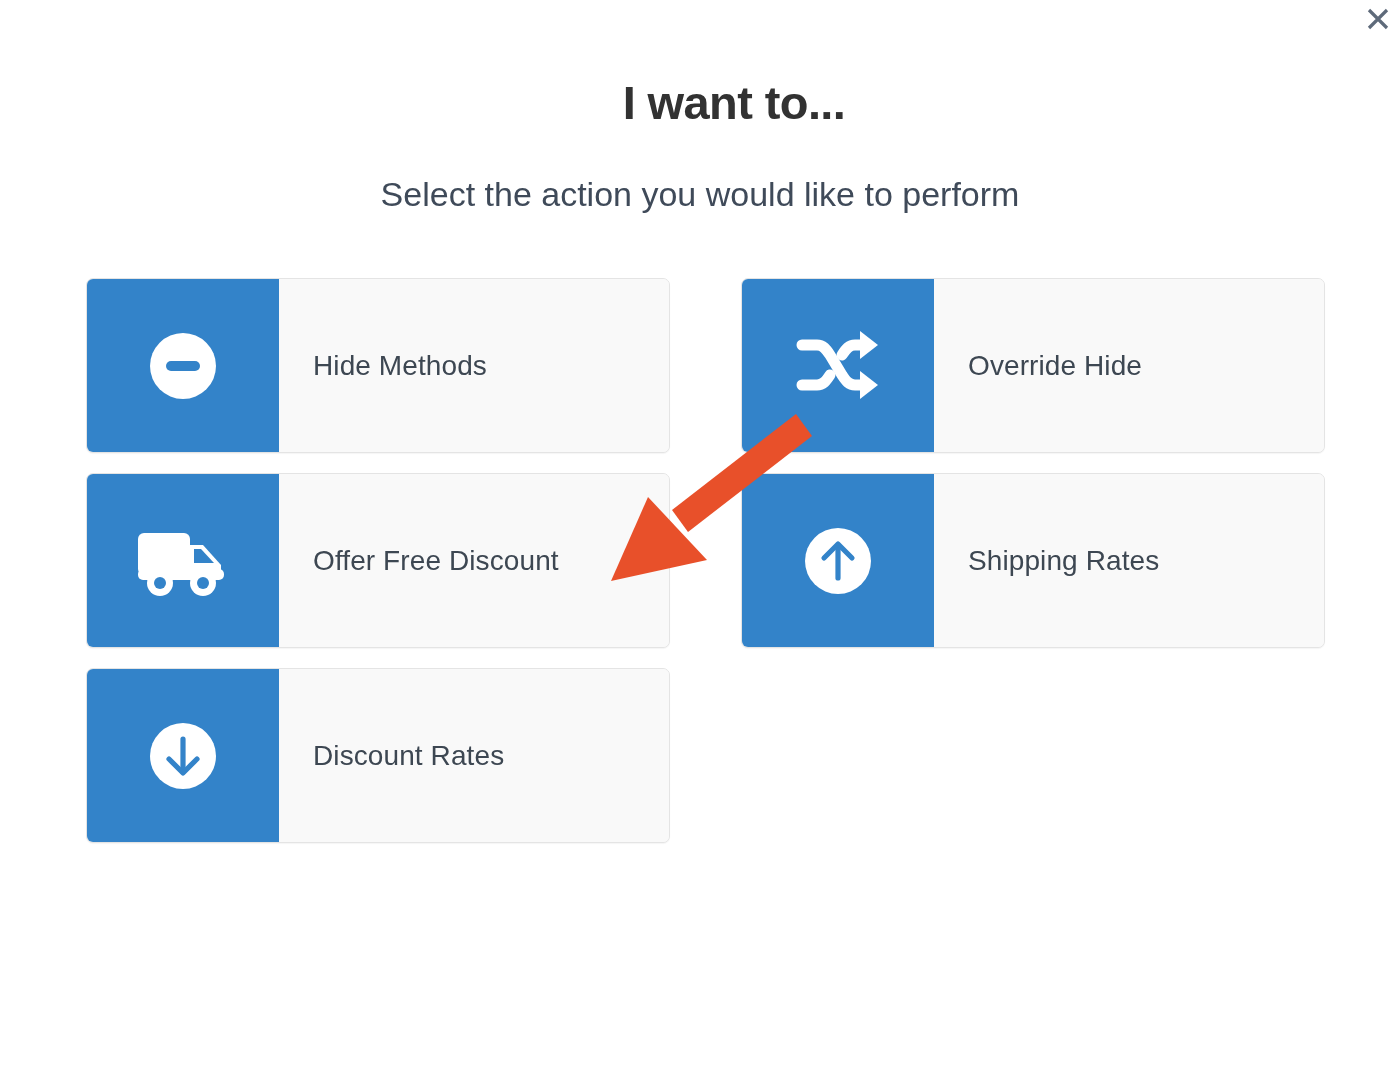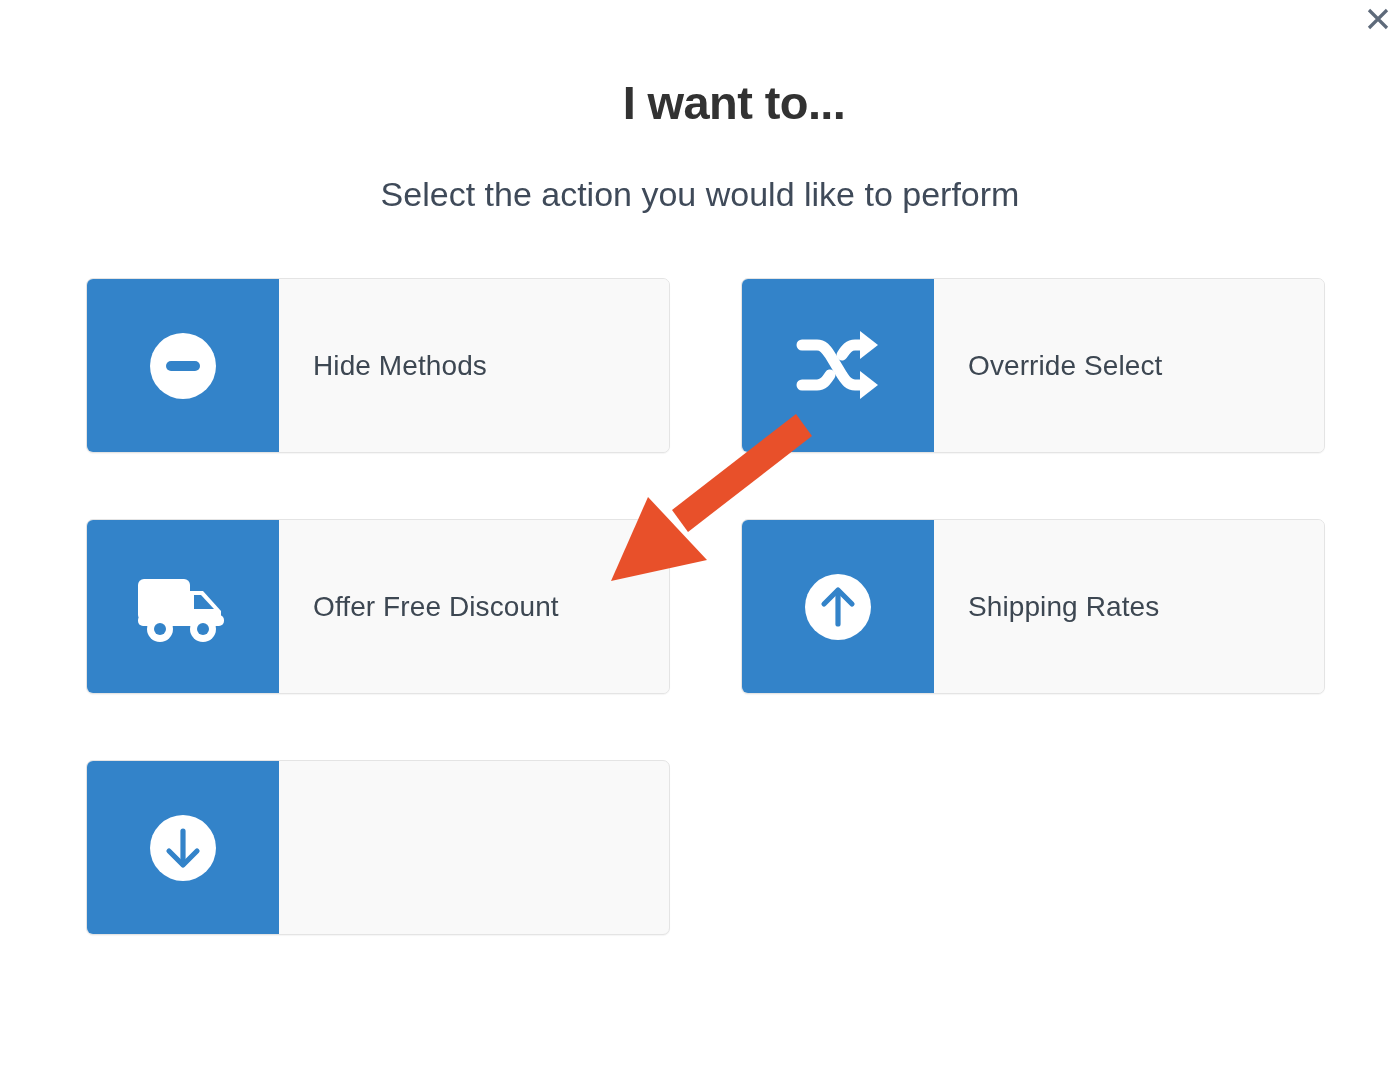--- a/index.html
+++ b/index.html
@@ -60,21 +60,21 @@
   }
 
   
   #action-grid {
     position: absolute;
     top: 278px;
     left: 86px;
     width: 1240px;
     display: flex;
     flex-wrap: wrap;
-    gap: 66px 71px;
+    gap: 20px 71px;
   }
   .action-card {
     width: 584px;
     height: 175px;
     display: flex;
     align-items: stretch;
     background: #f9f9f9;
     border: 1px solid #e4e4e4;
     border-radius: 7px;
     box-sizing: border-box;
@@ -147,21 +147,21 @@
           <g fill="none" stroke="#ffffff" stroke-width="11" stroke-linecap="round" stroke-linejoin="round">
             <path d="M6 17 H21 C27 17 30 21 34 27 L46 47 C50 53 53 57 59 57 H70"></path>
             <path d="M6 57 H21 C27 57 30 53 34 47"></path>
             <path d="M46 27 C50 21 53 17 59 17 H70"></path>
           </g>
           <path d="M64 3 L82 17 L64 31 Z" fill="#ffffff"></path>
           <path d="M64 43 L82 57 L64 71 Z" fill="#ffffff"></path>
         </svg>
       </span>
     </div>
-    <div class="card-label">Override Select</div>
+    <div class="card-label">Override Hide</div>
   </div>
 
   <div class="action-card">
     <div class="card-icon-panel">
       <span>
         <svg width="96" height="80" viewBox="0 0 96 80">
           <rect x="3" y="12" width="52" height="42" rx="6" fill="#ffffff"></rect>
           <path d="M55 24 H68 L86 44 V50 C86 53 84 55 81 55 H55 Z" fill="#ffffff"></path>
           <path d="M59 28 H66 L79 42 H59 Z" fill="#3383c9"></path>
           <rect x="3" y="48" width="86" height="11" rx="5" fill="#ffffff"></rect>
@@ -195,20 +195,21 @@
       <span>
         <svg width="80" height="80" viewBox="0 0 80 80">
           <circle cx="40" cy="40" r="33" fill="#ffffff"></circle>
           <g stroke="#3383c9" stroke-width="5.2" stroke-linecap="round" stroke-linejoin="round" fill="none">
             <path d="M40 23 V56"></path>
             <path d="M26 43 L40 57 L54 43"></path>
           </g>
         </svg>
       </span>
     </div>
+    <div class="card-label">Discount Rates</div>
   </div>
 
 </div>
 
 <svg id="annotation-arrow" viewBox="0 0 1400 1074">
   <g fill="#e8502a">
     <path d="M796 414 L812 436 L688 532 L672 510 Z"></path>
     <path d="M611 581 L648 497 L707 560 Z"></path>
   </g>
 </svg>

